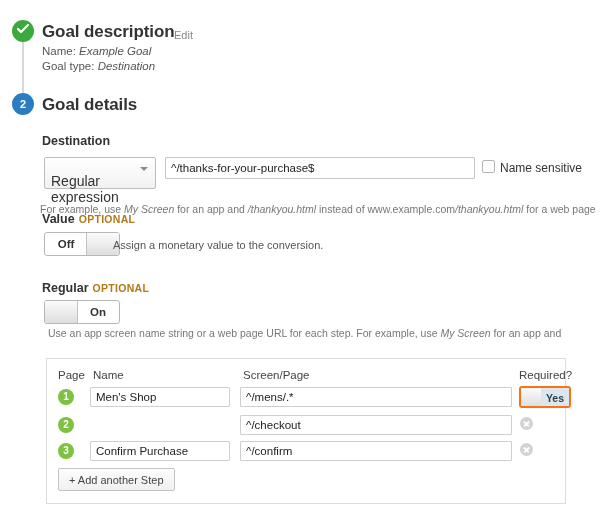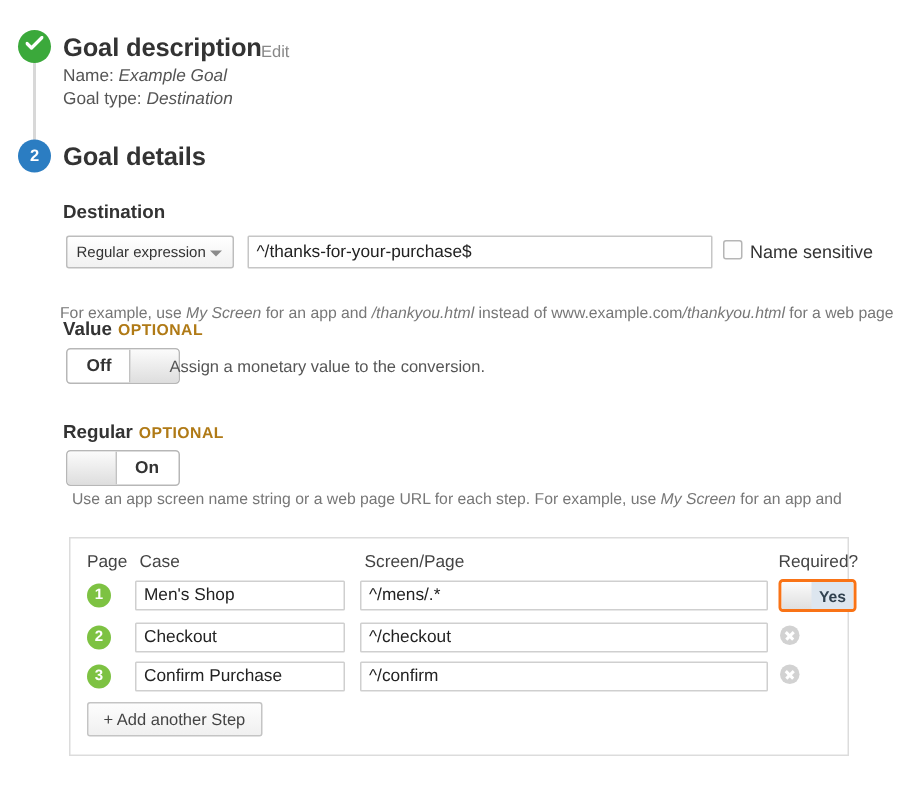--- a/index.html
+++ b/index.html
@@ -108,23 +108,23 @@
   .select-box {
     position: absolute;
     left: 44px;
     top: 157px;
     width: 112px;
     height: 22px;
     box-sizing: border-box;
     border: 1px solid #bdbdbd;
     border-radius: 2px;
     background: linear-gradient(#ffffff, #f1f1f1);
-    font-size: 10px;
+    font-size: 14px;
     color: #333;
-    padding: 5px 6px;
+    padding: 15px 6px;
     cursor: pointer;
   }
   .select-box .caret {
     position: absolute;
     right: 7px;
     top: 9px;
     width: 0; height: 0;
     border-left: 4px solid transparent;
     border-right: 4px solid transparent;
     border-top: 4px solid #8a8a8a;
@@ -395,37 +395,36 @@
   </div>
   <div class="toggle" id="funnel-toggle">
     <span class="knob"></span>
     <span class="lab">On</span>
   </div>
   <div class="hint" id="funnel-hint-1">Use an app screen name string or a web page URL for each step. For example, use <em>My Screen</em> for an app and</div>
 
   <div class="funnel-panel"></div>
 
   <div class="col-head" id="col-step">Page</div>
-  <div class="col-head" id="col-name">Case</div>
+  <div class="col-head" id="col-name">Name</div>
   <div class="col-head" id="col-page">Screen/Page</div>
   <div class="col-head" id="col-required">Required?</div>
 
   <div class="step-row" style="top:386px">
     <span class="step-badge">1</span>
     <input class="step-input in-name" value="Men's Shop" style="">
     <input class="step-input in-page" value="^/mens/.*" style="">
     <span class="req-toggle">
       <span class="knob"></span>
       <span class="lab">Yes</span>
     </span>
   </div>
 
   <div class="step-row" style="top:414px">
     <span class="step-badge">2</span>
-    <input class="step-input in-name" value="Checkout" style="">
     <input class="step-input in-page" value="^/checkout" style="">
     <span class="del-icon"></span>
   </div>
 
   <div class="step-row" style="top:440px">
     <span class="step-badge">3</span>
     <input class="step-input in-name" value="Confirm Purchase" style="">
     <input class="step-input in-page" value="^/confirm" style="">
     <span class="del-icon"></span>
   </div>

